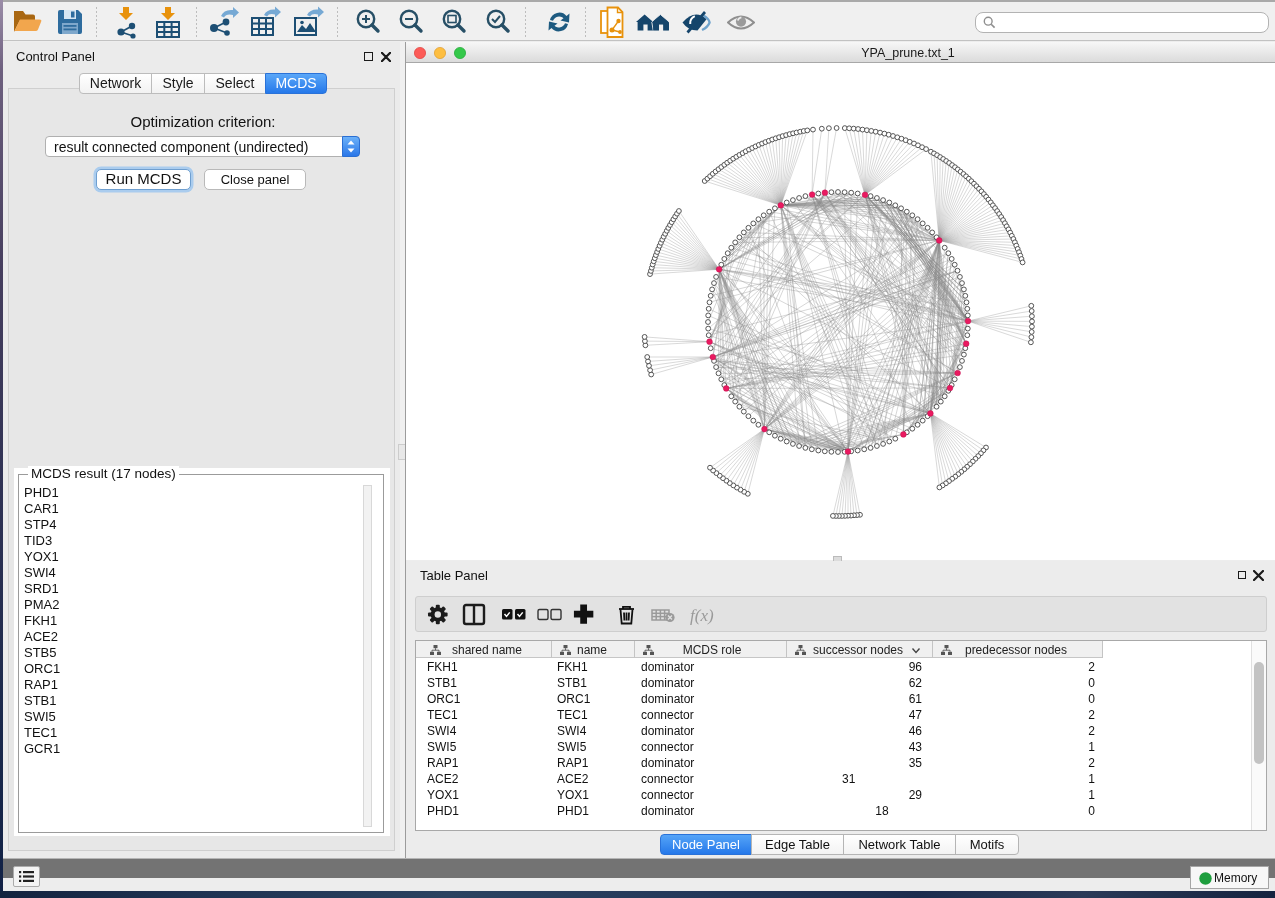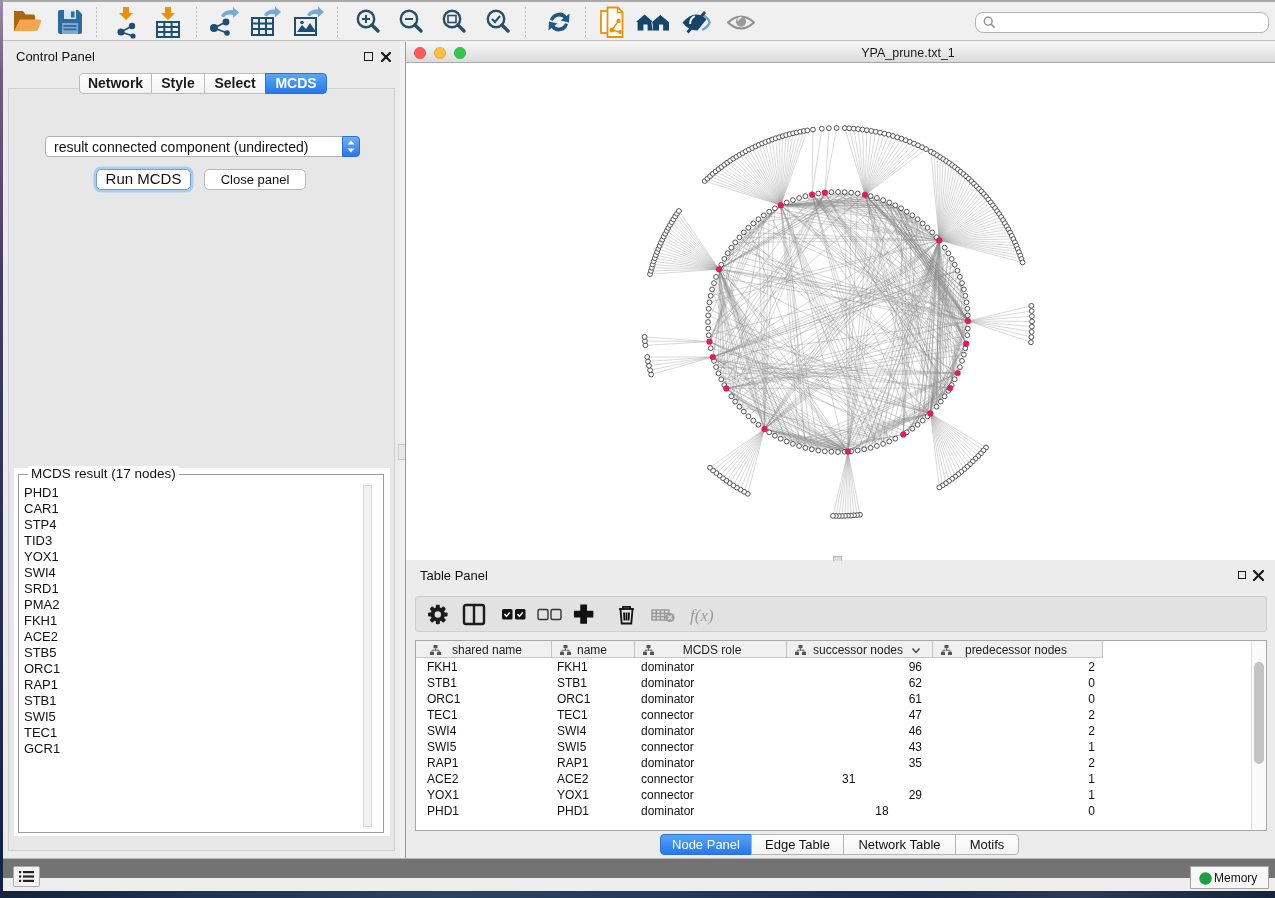--- a/index.html
+++ b/index.html
@@ -1,19 +1,19 @@
 <!DOCTYPE html>
 <html><head><meta charset="utf-8">
 <style>
 *{margin:0;padding:0;box-sizing:border-box;}
 html,body{width:1275px;height:898px;overflow:hidden;}
 body{font-family:"Liberation Sans",sans-serif;background:#ededed;position:relative;}
 .abs{position:absolute;}
 .vsep{position:absolute;top:5px;width:1px;height:30px;background:repeating-linear-gradient(to bottom,#bdbdbd 0 2px,#f0f0f0 2px 4px);}
-.tab{position:absolute;top:0;height:21px;background:linear-gradient(#ffffff,#f2f2f2);border:1px solid #bcbcbc;color:#1a1a1a;font-size:14px;text-align:center;line-height:19px;font-weight:bold;}
+.tab{position:absolute;top:0;height:21px;background:linear-gradient(#ffffff,#f2f2f2);border:1px solid #bcbcbc;color:#1a1a1a;font-size:14px;text-align:center;line-height:19px;}
 .tabsel{background:linear-gradient(#5aa7f8,#2578ea);color:#fff;border-color:#2a72d8;}
 .btab{position:absolute;top:0;height:21px;background:linear-gradient(#ffffff,#f3f3f3);border:1px solid #b5b5b5;color:#111;font-size:13px;text-align:center;line-height:19px;}
 .cell{position:absolute;font-size:12px;color:#111;white-space:nowrap;}
 .hicon{position:absolute;width:11px;height:10px;}
 </style></head>
 <body>
 
 <div class="abs" style="left:0;top:0;width:1275px;height:2px;background:#a9a9a9;"></div>
 <div class="abs" style="left:0;top:0;width:3px;height:898px;background:linear-gradient(#9b8da8,#6d5f7e 8%,#463e5e 30%,#2f3254 55%,#1b294c 80%,#112145);"></div>
 <div class="abs" style="left:0;top:891px;width:1275px;height:7px;background:linear-gradient(90deg,#14233f,#1e3252 15%,#2b4260 35%,#24385a 55%,#1c2c4e 72%,#2b3a58 85%,#15233f);"></div>
@@ -175,20 +175,21 @@
   <svg class="abs" style="left:378px;top:10px;" width="10" height="10" viewBox="0 0 12 12">
       <path d="M1 1 L11 11 M11 1 L1 11" stroke="#1a1a1a" stroke-width="2.6" stroke-linecap="round"></path>
     </svg>
 
   <div class="abs" style="left:5px;top:46px;width:387px;height:763px;background:#e7e7e7;border:1px solid #cfcfcf;"></div>
 
   <div class="tab" style="left:76px;top:31px;width:73px;border-radius:4px 0 0 4px;">Network</div>
   <div class="tab" style="left:148px;top:31px;width:54px;">Style</div>
   <div class="tab" style="left:201px;top:31px;width:62px;">Select</div>
   <div class="tab tabsel" style="left:262px;top:31px;width:62px;border-radius:0 4px 4px 0;">MCDS</div>
+  <div class="abs" style="left:50px;top:71px;width:300px;text-align:center;font-size:15px;color:#111;">Optimization criterion:</div>
 
   <div class="abs" style="left:42px;top:94px;width:315px;height:21px;background:#fff;border:1px solid #b0b0b0;border-radius:4px;"></div>
   <div class="abs" style="left:51px;top:96.5px;font-size:14px;color:#111;">result connected component (undirected)</div>
   <div class="abs" style="left:339px;top:94px;width:18px;height:21px;background:linear-gradient(#6cb1f9,#2a77e8);border-radius:0 4px 4px 0;border:1px solid #2a6fd4;">
     <svg width="16" height="19" viewBox="0 0 16 19">
         <path d="M4.5 7.5 l3.5 -4 3.5 4 z M4.5 11.5 l3.5 4 3.5 -4 z" fill="#fff"></path>
       </svg>
   </div>
 
   <div class="abs" style="left:93px;top:127px;width:95px;height:21px;background:#fff;border:1.5px solid #6f9fd0;border-radius:5px;box-shadow:0 0 0 2.5px #aaccee;font-size:15px;text-align:center;line-height:18px;color:#111;">Run MCDS</div>

